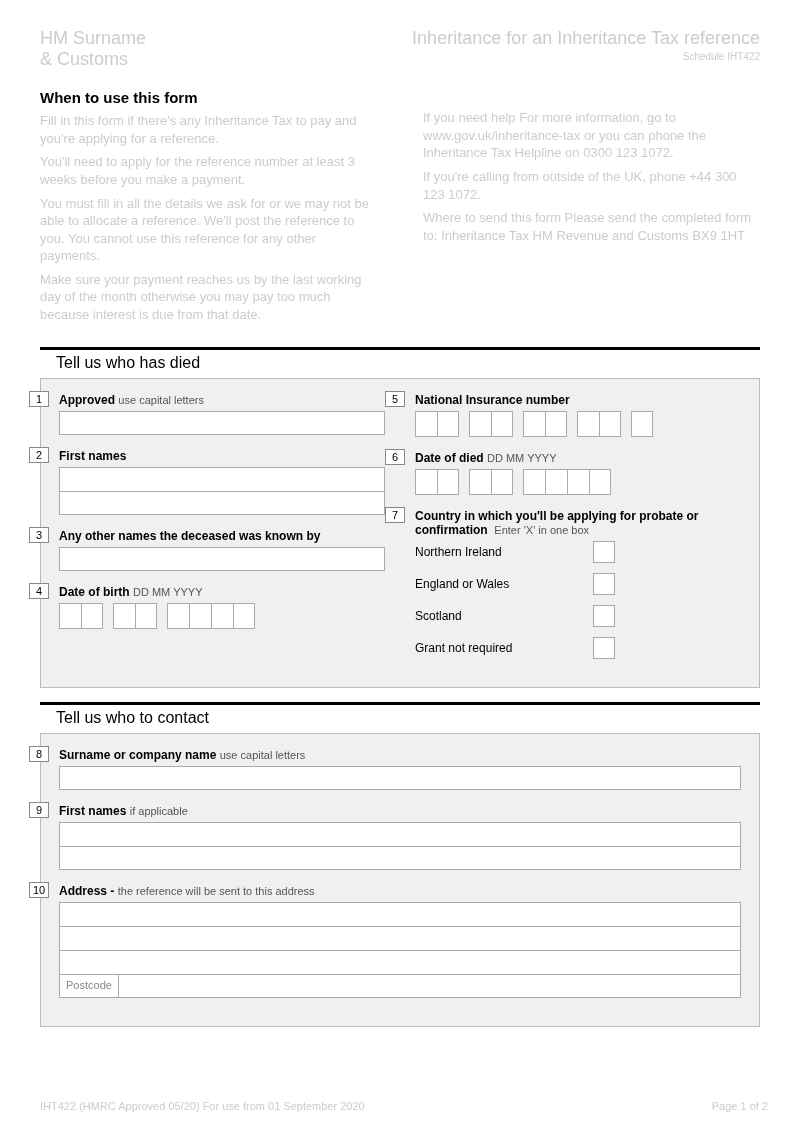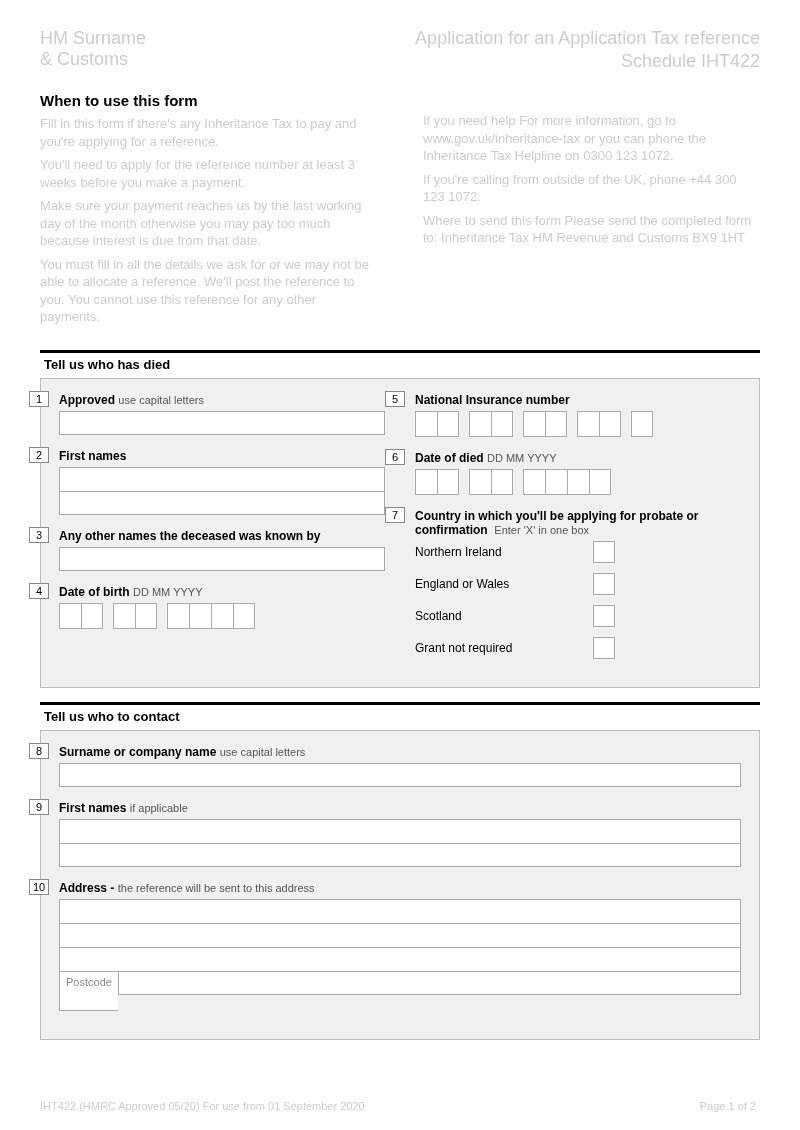--- a/index.html
+++ b/index.html
@@ -10,28 +10,28 @@
     background: #fff;
     color: #000;
     font-size: 12px;
     padding: 28px 40px 20px 40px;
     position: relative;
   }
   .header { display: flex; justify-content: space-between; margin-bottom: 20px; }
   .logo { font-size: 18px; line-height: 1.15; color: #ccc; }
   .doc-title { text-align: right; }
   .doc-title h1 { font-size: 18px; font-weight: normal; color: #ccc; margin-bottom: 2px; }
-  .doc-title .sub { font-size: 18px; color: #ccc; }
+  .doc-title .sub { font-size: 10px; color: #ccc; }
   .intro { display: flex; gap: 46px; margin-bottom: 18px; }
   .intro-col { flex: 1; }
   .intro h2 { font-size: 15px; font-weight: bold; margin-bottom: 6px; }
   .intro p { font-size: 13px; line-height: 1.35; margin-bottom: 6px; color: #ccc; }
   .intro-col-right p:first-child { margin-top: 20px; }
   .section-rule-top { border-top: 3px solid #000; margin-bottom: 4px; }
-  .section-title { font-size: 13px; font-weight: bold; margin: 4px 0 6px 4px; }
+  .section-title { font-size: 16px; font-weight: normal; margin: 4px 0 6px 16px; }
   .panel {
     background: #f0f0f0;
     border: 1px solid #bbb;
     padding: 14px 18px 14px 18px;
     display: flex;
     gap: 30px;
     margin-bottom: 14px;
   }
   .panel-col { flex: 1; }
   .field { margin-bottom: 14px; position: relative; }
@@ -68,54 +68,54 @@
     background: #fff;
     border: 1px solid #aaa;
     border-right: none;
   }
   .cbox.last { border-right: 1px solid #aaa; }
   .check-row { display: flex; align-items: center; justify-content: space-between; max-width: 200px; margin-bottom: 10px; font-size: 12px; }
   .check-row .xbox { width: 22px; height: 22px; background: #fff; border: 1px solid #aaa; }
   .postcode-row { display:flex; }
   .postcode-label {
     border: 1px solid #aaa; border-right:none; background:#fff;
-    height:40px; padding:4px 6px; color:#888; font-size:11px;
+    height:24px; padding:4px 6px; color:#888; font-size:11px;
   }
   .footer {
     position: absolute;
     bottom: 18px;
     left: 40px;
-    right: 44px;
+    right: 32px;
     display: flex;
     justify-content: space-between;
     font-size: 11px;
     color: #ccc;
   }
 </style>
 </head>
 <body>
 
 <div class="header">
   <div class="logo">
     <div>HM Surname</div>
     <div>&amp; Customs</div>
   </div>
   <div class="doc-title">
-    <h1>Application for an Application Tax reference</h1>
+    <h1>Inheritance for an Inheritance Tax reference</h1>
     <div class="sub">Schedule IHT422</div>
   </div>
 </div>
 
 <div class="intro">
   <div class="intro-col">
     <h2>When to use this form</h2>
     <p>Fill in this form if there's any Inheritance Tax to pay and you're applying for a reference.</p>
     <p>You'll need to apply for the reference number at least 3 weeks before you make a payment.</p>
+    <p>You must fill in all the details we ask for or we may not be able to allocate a reference. We'll post the reference to you. You cannot use this reference for any other payments.</p>
     <p>Make sure your payment reaches us by the last working day of the month otherwise you may pay too much because interest is due from that date.</p>
-    <p>You must fill in all the details we ask for or we may not be able to allocate a reference. We'll post the reference to you. You cannot use this reference for any other payments.</p>
   </div>
   <div class="intro-col intro-col-right">
     <p>If you need help
 For more information, go to www.gov.uk/inheritance-tax or you can phone the Inheritance Tax Helpline on
 0300 123 1072.</p>
     <p>If you're calling from outside of the UK, phone +44 300 123 1072.</p>
     <p>Where to send this form
 Please send the completed form to:
 Inheritance Tax
 HM Revenue and Customs

